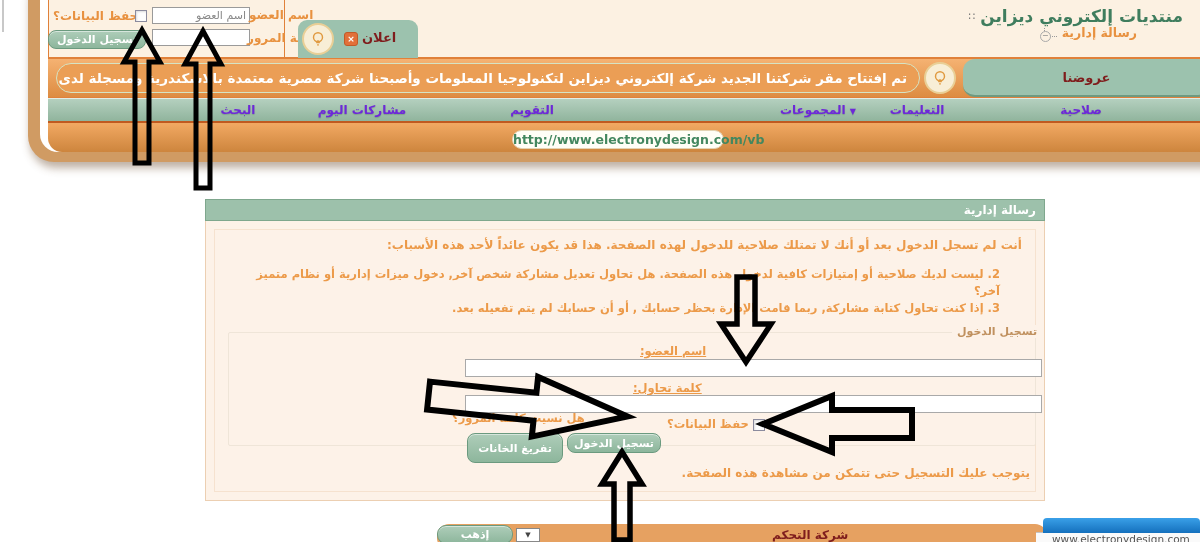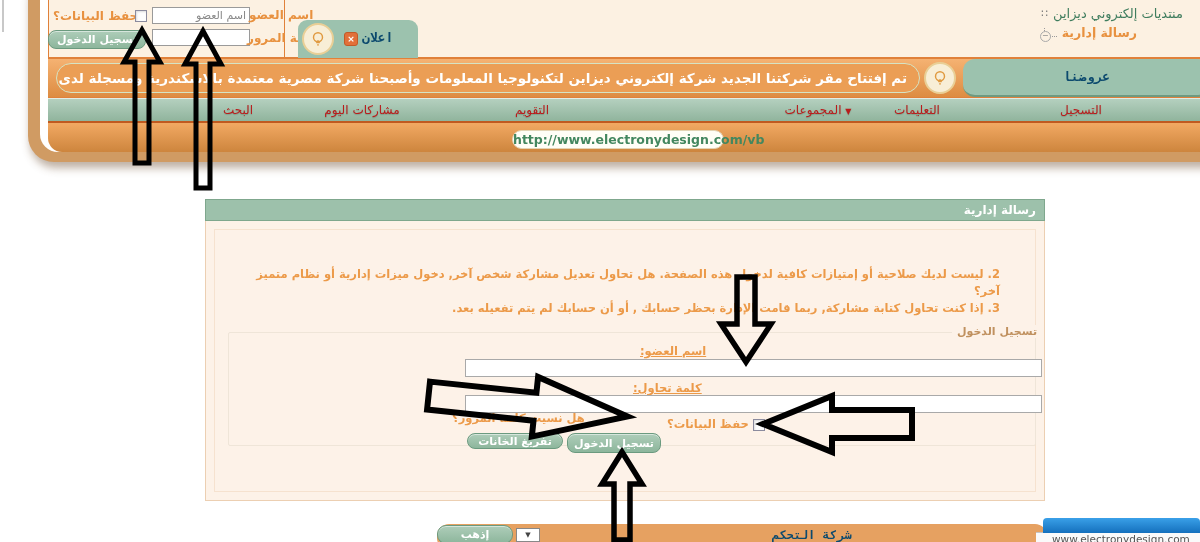--- a/index.html
+++ b/index.html
@@ -27,50 +27,50 @@
     border:1px solid #8b8b9e; background:#fdfdfd; box-shadow:inset 1px 1px 2px #ddd; cursor:pointer; }
   .sage-tab { background:#9cc2ae; border-radius:9px 9px 0 0; }
   .bulb-circle { width:32px; height:32px; border-radius:50%; background:#f8eed6;
     border:2px solid #e9cf96; display:flex; align-items:center; justify-content:center; }
   .banner-bar { background:linear-gradient(#f5b272,#dd8c42); border-top:1px solid #e0813a; border-bottom:1px solid #e0813a; }
   .banner-inner { background:#eb9e55; border:1px solid #d5e3c4; border-radius:15px;
     overflow:hidden; white-space:nowrap; color:#fff; font-weight:bold; font-size:13.5px;
     line-height:28px; padding:0 12px; text-align:right; }
   .navbar { background:linear-gradient(#b6d1c0,#90b49d); border-bottom:2px solid #c05a20;
     box-shadow:inset 0 1px 0 rgba(255,255,255,.6); }
-  .nav-item { color:#b91c1c; font-weight:normal; font-size:12px; white-space:nowrap;
+  .nav-item { color:#6d28d9; font-weight:bold; font-size:12px; white-space:nowrap;
     transform:translateX(-50%); cursor:pointer; text-shadow:0 1px 1px rgba(90,120,100,.4); }
   .urlbar { background:linear-gradient(#f2a963,#cd853d); border-radius:0 0 0 14px; }
   .url-pill { background:#fffef6; border:1px solid #e3d4b4; border-radius:10px;
     color:#43875f; font-weight:bold; font-size:12.5px; text-align:center; line-height:17px; }
   .panel-title { background:#9dc1ab; border:1px solid #7fa78d; color:#fff;
     font-weight:bold; font-size:12px; line-height:20px; padding:0 8px; text-align:right; }
   .panel-body { background:#fdf2e8; border:1px solid #eccfb2; border-top:none; }
   .panel-innerbox { border:1px solid #f6e2cf; }
   .orange-text { color:#ec9a49; font-weight:bold; font-size:12px; text-align:right; }
   .reason { color:#ec9a49; font-weight:bold; font-size:11.5px; line-height:17px; text-align:right; }
   .fieldset-box { border:1px solid #efe5d8; border-radius:2px; }
   .legend { background:#fdf2e8; padding:0 5px; color:#c0915f; font-weight:bold; font-size:11px; white-space:nowrap; }
   .form-label { color:#ec9a49; font-weight:bold; font-size:11.5px; text-decoration:underline; white-space:nowrap; }
   .form-input { background:#fff; border:1px solid #a9a9a9; width:577px; height:18px;
     font-family:"DejaVu Sans", sans-serif; font-size:12px; padding:0 4px; }
   .bottombar { background:#e6a161; border-radius:12px; }
-  .white-bold { color:#0c4a6e; font-weight:bold; font-size:12px; white-space:nowrap;font-family:Liberation Mono, monospace; }
+  .white-bold { color:#7f1d1d; font-weight:bold; font-size:12px; white-space:nowrap; }
   .dd-box { background:#fff; border:1px solid #888; display:flex; align-items:center; justify-content:center;
     font-size:7px; color:#444; cursor:pointer; }
   .x-badge { background:#e2703a; border:1px solid #c25a28; border-radius:3px; color:#fff;
     font-size:9px; font-weight:bold; width:14px; height:14px; display:flex; align-items:center;
     justify-content:center; line-height:1; cursor:pointer; }
   .crumb-row { display:flex; align-items:center; gap:5px; }
   .grid-icon { color:#777; font-size:11px; line-height:1; }
   .tree-icon { width:13px; height:9px; border-left:1px dotted #999; border-bottom:1px dotted #999; position:relative; }
   .tree-icon::after { content:"−"; position:absolute; left:-5px; top:3px; font-size:8px; color:#888;
     background:#fcf1e2; border:1px solid #aaa; border-radius:50%; width:9px; height:9px;
     line-height:7px; text-align:center; }
-  .site-title { color:#3f7d5e; font-weight:normal; font-size:13px; white-space:nowrap; cursor:pointer; }
+  .site-title { color:#3f7d5e; font-weight:bold; font-size:17px; white-space:nowrap; cursor:pointer; }
   .blue-tab { background:linear-gradient(#3aa0e8,#1470bd); border-radius:4px 4px 0 0; }
   .status-strip { background:#fafafa; border-top:1px solid #c4c4c4; }
   .status-text { color:#555; font-size:10.5px; white-space:nowrap; }
   svg.arrows { pointer-events:none; z-index:50; }
 </style>
 </head>
 <body>
 
 <div class="page">
 
@@ -115,55 +115,57 @@
     <svg width="18" height="18" viewBox="0 0 20 20">
         <circle cx="10" cy="8" r="5" fill="none" stroke="#e09a40" stroke-width="1.6"></circle>
         <path d="M8 14h4 M9 16.5h2 M10 13v-2" stroke="#e09a40" stroke-width="1.4" fill="none"></path>
       </svg>
   </div>
   <div class="abs sage-tab" style="left:963px;top:59px;width:247px;height:38px;border-radius:12px;border-bottom:2px solid #6f9a81;display:flex;align-items:center;justify-content:center;">
     <span class="white-bold" dir="rtl" style="font-size:13px;">عروضنا</span>
   </div>
 
   <div class="abs navbar" style="left:48px;top:98px;width:1162px;height:25px;"></div>
-  <span class="abs nav-item" style="left:1081px;top:103px;">التسجيل</span>
+  <span class="abs nav-item" style="left:1081px;top:103px;">صلاحية</span>
   <span class="abs nav-item" style="left:917px;top:103px;">التعليمات</span>
   <span class="abs nav-item" style="left:818px;top:103px;"><span>المجموعات</span> <span style="font-size:8px;">▼</span></span>
   <span class="abs nav-item" style="left:532px;top:103px;">التقويم</span>
   <span class="abs nav-item" style="left:362px;top:103px;">مشاركات اليوم</span>
   <span class="abs nav-item" style="left:238px;top:103px;">البحث</span>
 
   <div class="abs urlbar" style="left:48px;top:123px;width:1162px;height:29px;"></div>
   <div class="abs url-pill" style="left:512px;top:130px;width:212px;height:19px;">http://www.electronydesign.com/vb</div>
 
   <div class="abs panel-title" dir="rtl" style="left:205px;top:199px;width:840px;height:22px;">رسالة إدارية</div>
   <div class="abs panel-body" style="left:205px;top:221px;width:840px;height:280px;"></div>
   <div class="abs panel-innerbox" style="left:214px;top:229px;width:822px;height:263px;"></div>
 
+  <div class="abs orange-text" dir="rtl" style="left:230px;top:238px;width:792px;">أنت لم تسجل الدخول بعد أو أنك لا تمتلك صلاحية للدخول لهذه الصفحة. هذا قد يكون عائداً لأحد هذه الأسباب:</div>
 
   <div class="abs" dir="rtl" style="left:240px;top:266px;width:760px;">
     <div class="reason">2. ليست لديك صلاحية أو إمتيازات كافية لدخول هذه الصفحة. هل تحاول تعديل مشاركة شخص آخر, دخول ميزات إدارية أو نظام متميز آخر؟</div>
     <div class="reason">3. إذا كنت تحاول كتابة مشاركة, ربما قامت الإدارة بحظر حسابك , أو أن حسابك لم يتم تفعيله بعد.</div>
   </div>
 
   <div class="abs fieldset-box" style="left:228px;top:332px;width:808px;height:114px;"></div>
   <span class="abs legend" dir="rtl" style="left:952px;top:325px;">تسجيل الدخول</span>
 
   <span class="abs form-label" dir="rtl" style="left:640px;top:344px;">اسم العضو:</span>
   <input type="text" dir="rtl" class="abs form-input" style="left: 465px; top: 359px;">
   <span class="abs form-label" dir="rtl" style="left:633px;top:381px;">كلمة تحاول:</span>
   <input type="password" class="abs form-input" style="left: 465px; top: 395px;">
 
   <input type="checkbox" class="abs cb" style="left: 753px; top: 419px;">
   <span class="abs form-label" dir="rtl" style="left:667px;top:417px;text-decoration:none;">حفظ البيانات؟</span>
   <span class="abs form-label" dir="rtl" style="left:452px;top:411px;text-decoration:none;cursor:pointer;">هل نسيت كلمة المرور؟</span>
 
   <button class="abs greenbtn" style="left:567px;top:433px;width:94px;height:20px;">تسجيل الدخول</button>
-  <button class="abs greenbtn" style="left:467px;top:433px;width:96px;height:16px;">تفريغ الخانات</button>
+  <button class="abs greenbtn" style="left:467px;top:433px;width:96px;height:30px;">تفريغ الخانات</button>
 
+  <div class="abs orange-text" dir="rtl" style="left:560px;top:466px;width:470px;">يتوجب عليك التسجيل حتى تتمكن من مشاهدة هذه الصفحة.</div>
 
   <div class="abs bottombar" style="left:437px;top:524px;width:610px;height:26px;"></div>
   <span class="abs white-bold" dir="rtl" style="left:772px;top:528px;">شركة التحكم</span>
   <div class="abs dd-box" style="left:516px;top:528px;width:24px;height:14px;">
       <span>▼</span>
     </div>
   <button class="abs greenbtn" style="left:437px;top:525px;width:76px;height:19px;border-radius:9px;">إذهب</button>
 
   <div class="abs status-strip" style="left:1036px;top:532px;width:164px;height:10px;"></div>
   <span class="abs status-text" style="left:1052px;top:533px;">www.electronydesign.com</span>

